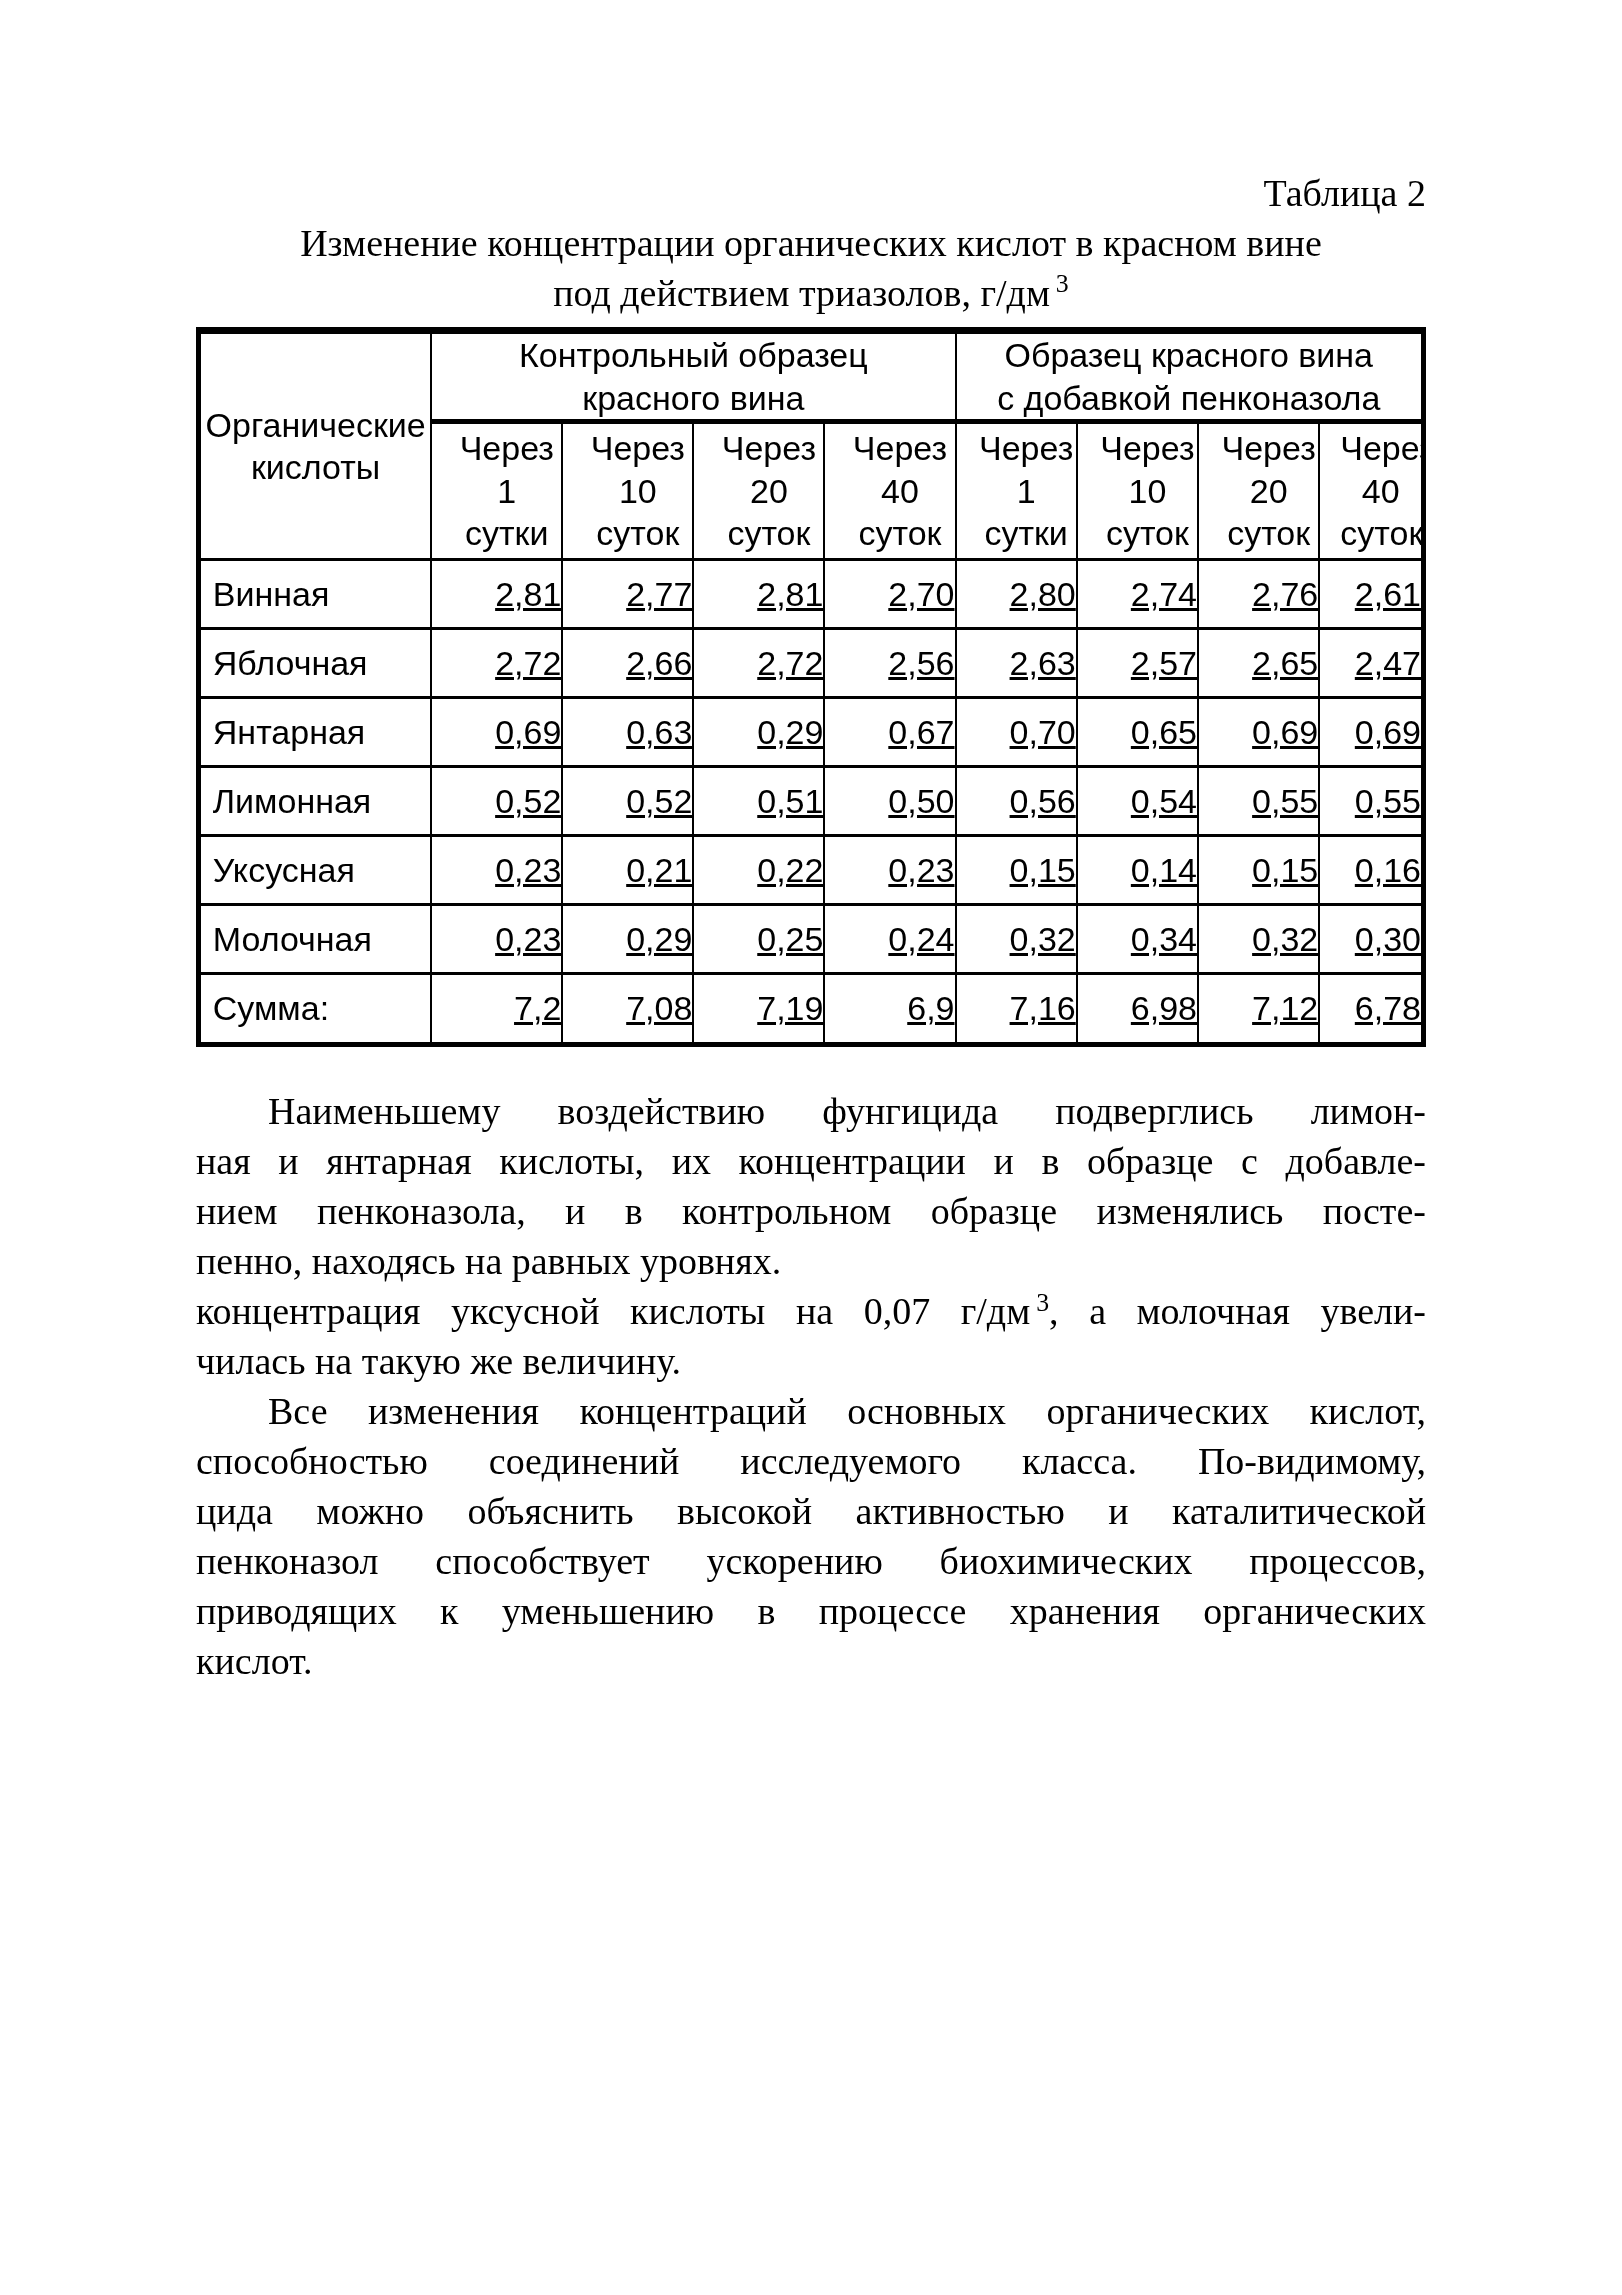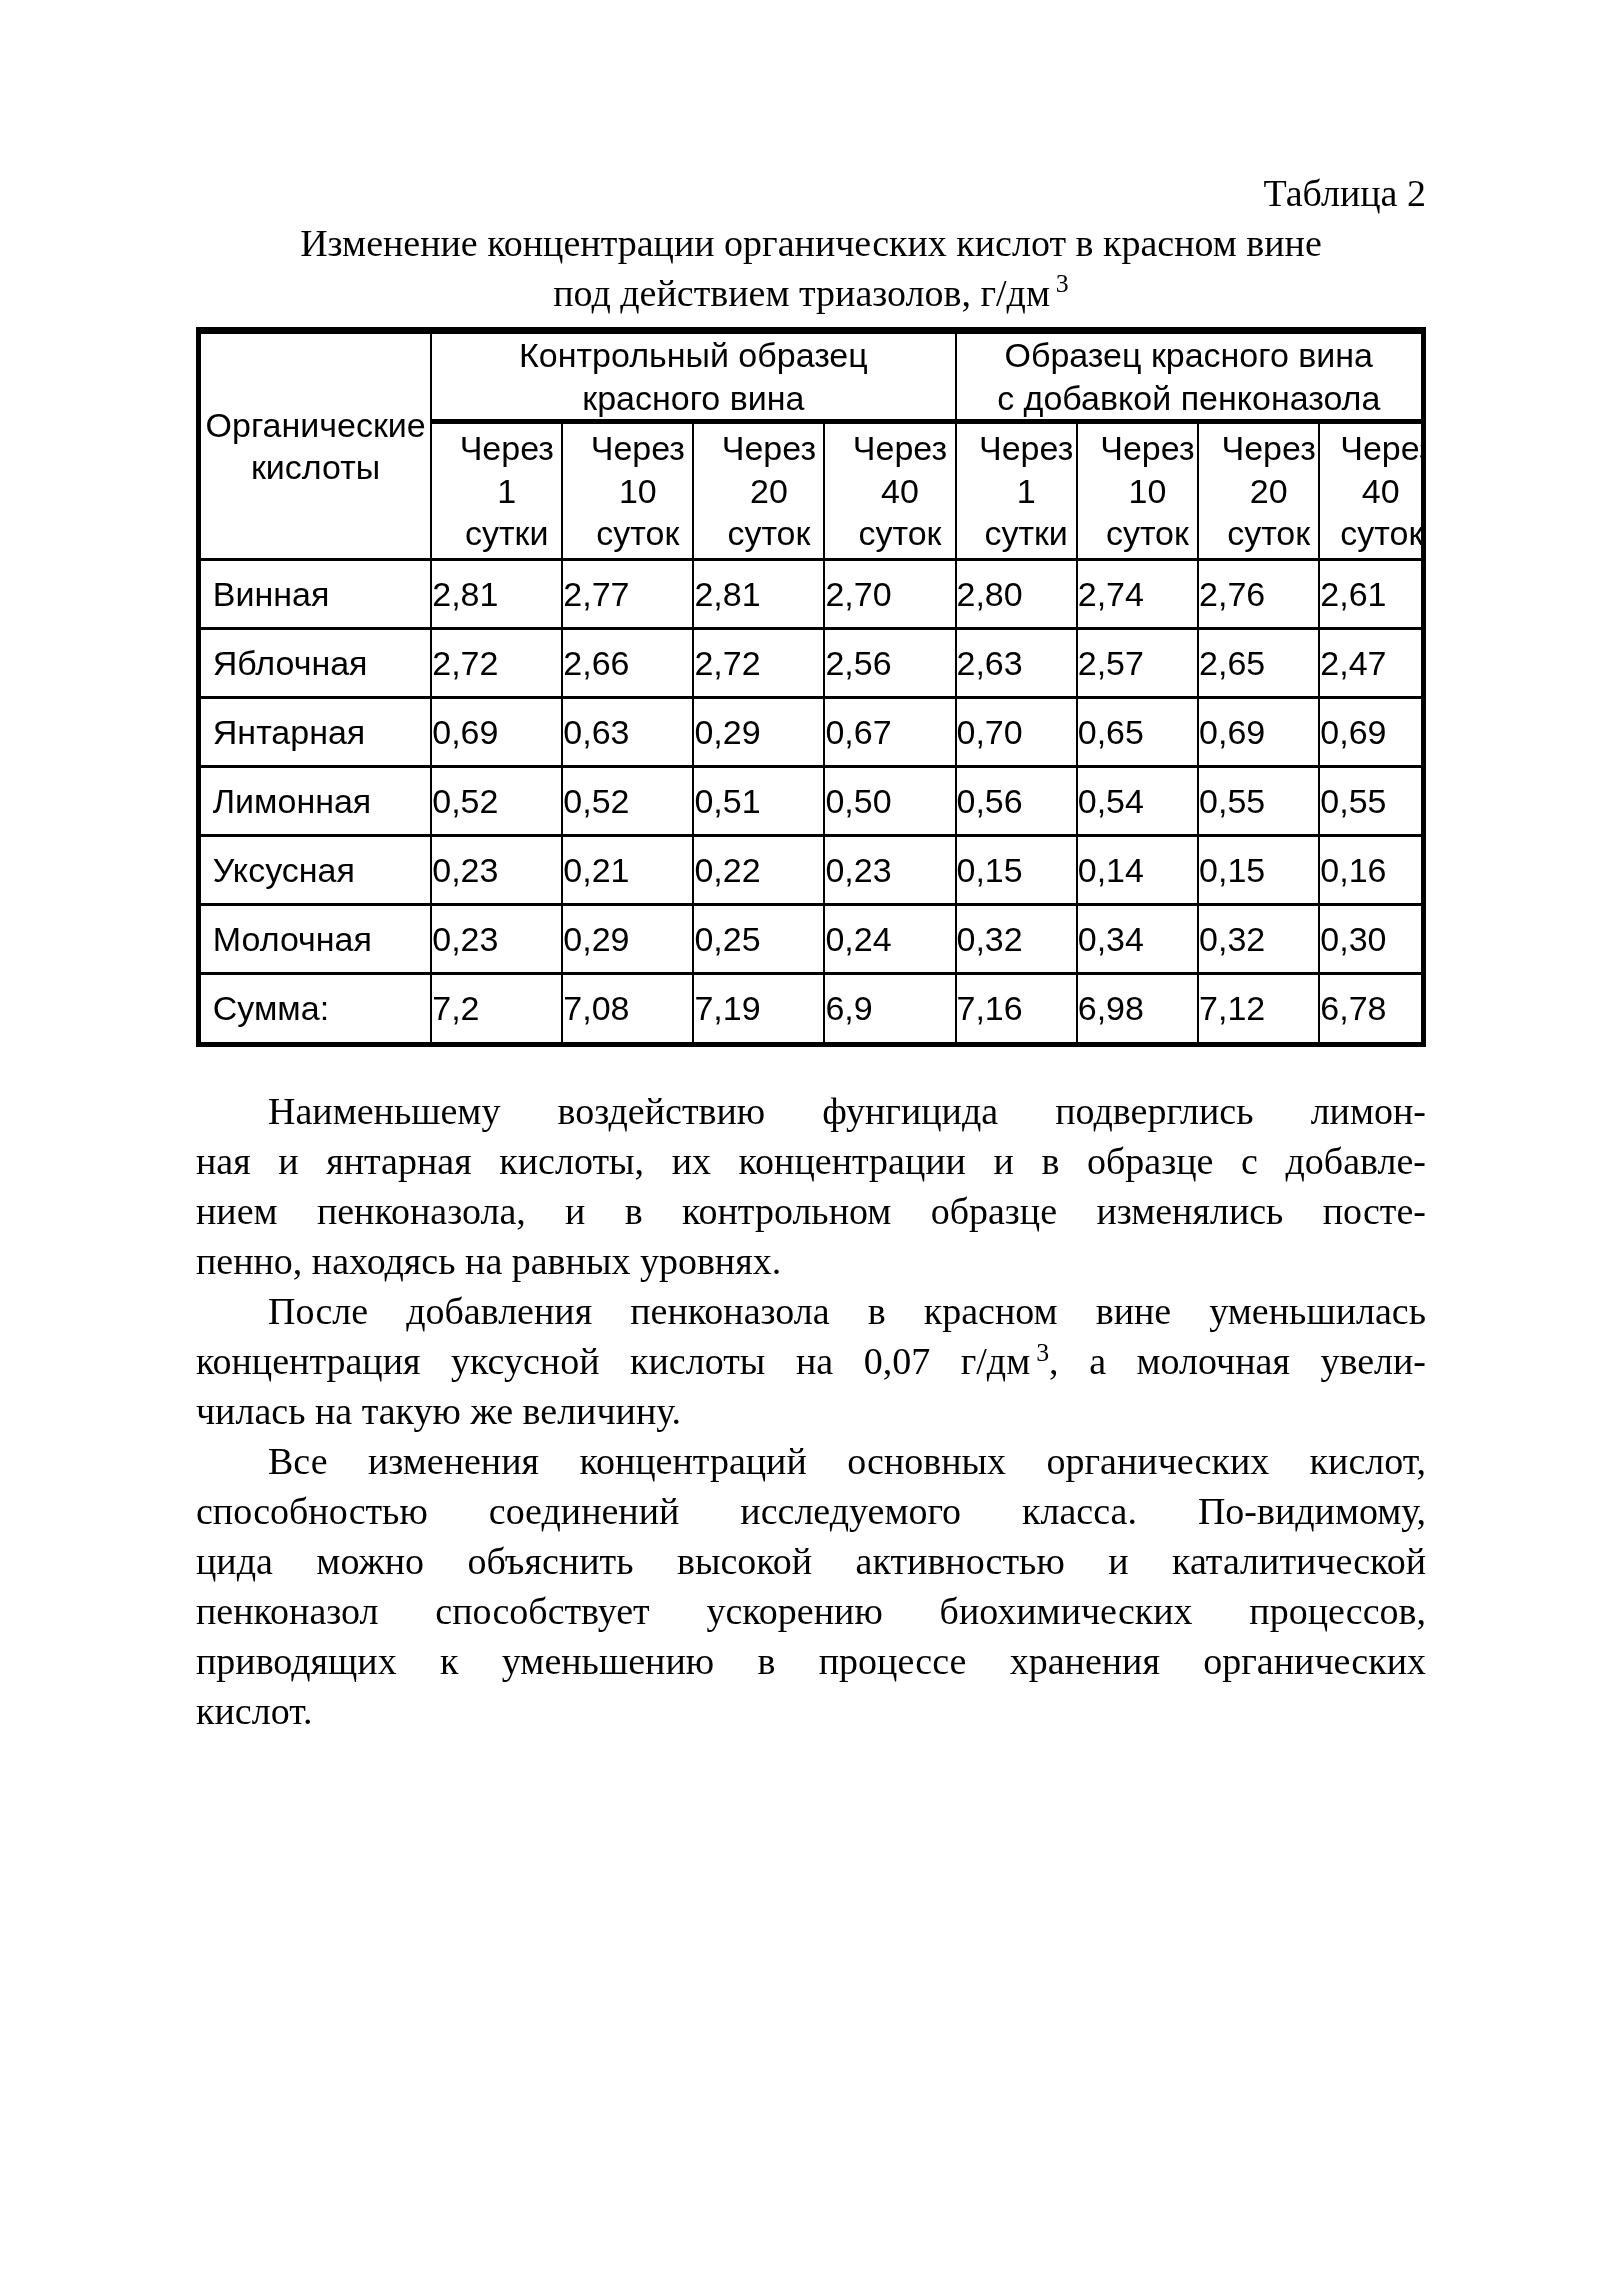--- a/index.html
+++ b/index.html
@@ -60,21 +60,21 @@
   tr.groups th.group { border-bottom-width: 5.9px; }
   tr.subs th { height: 134px; vertical-align: middle; padding-left: 20px; }
   th.rowhead { vertical-align: middle; }
   td.gdiv, th.gdiv { border-left-width: 5.9px; }
   tbody tr { height: 69px; }
   tbody td.label {
     text-align: left;
     padding-left: 11.8px;
     vertical-align: middle;
   }
-  tbody td.val { text-align: left; vertical-align: middle; }
+  tbody td.val { text-align: right; vertical-align: middle; text-decoration: underline; }
   tbody tr.total { height: 71px; font-weight: bold; }
   
   .bodytext {
     margin-top: 39px;
     font-size: 38px;
     line-height: 50px;
   }
   .bodytext .line {
     text-align: justify;
     text-align-last: justify;
@@ -232,21 +232,20 @@
       </table>
 
     <div class="bodytext" id="body-text">
         <div>
           <div class="line indent">Наименьшему воздействию фунгицида подверглись лимон-</div>
           <div class="line">ная и янтарная кислоты, их концентрации и в образце с добавле-</div>
           <div class="line">нием пенконазола, и в контрольном образце изменялись посте-</div>
           <div class="line last">пенно, находясь на равных уровнях.</div>
         </div>
         <div>
-          <div class="line indent">После добавления пенконазола в красном вине уменьшилась</div>
           <div class="line">концентрация уксусной кислоты на 0,07 г/дм<sup>3</sup>, а молочная увели-</div>
           <div class="line last">чилась на такую же величину.</div>
         </div>
         <div>
           <div class="line indent">Все изменения концентраций основных органических кислот,</div>
           <div class="line">способностью соединений исследуемого класса. По-видимому,</div>
           <div class="line">цида можно объяснить высокой активностью и каталитической</div>
           <div class="line">пенконазол способствует ускорению биохимических процессов,</div>
           <div class="line">приводящих к уменьшению в процессе хранения органических</div>
           <div class="line last">кислот.</div>

